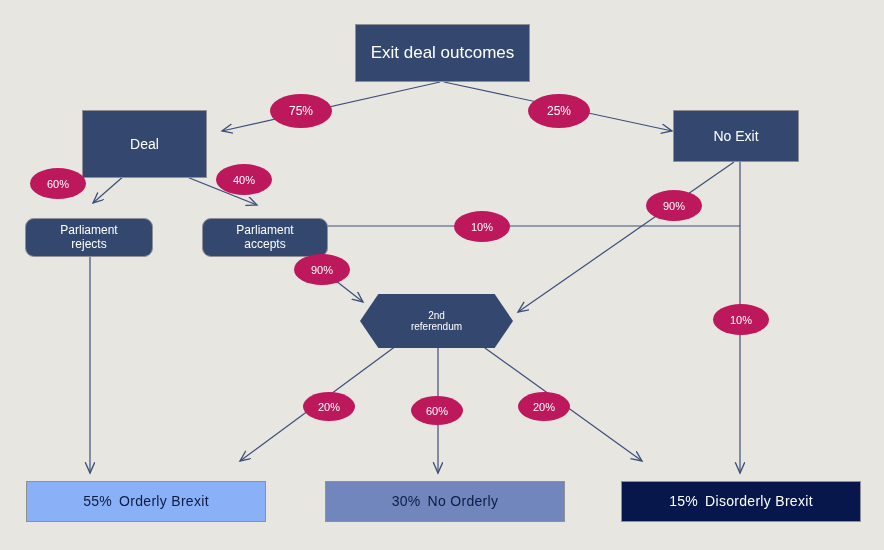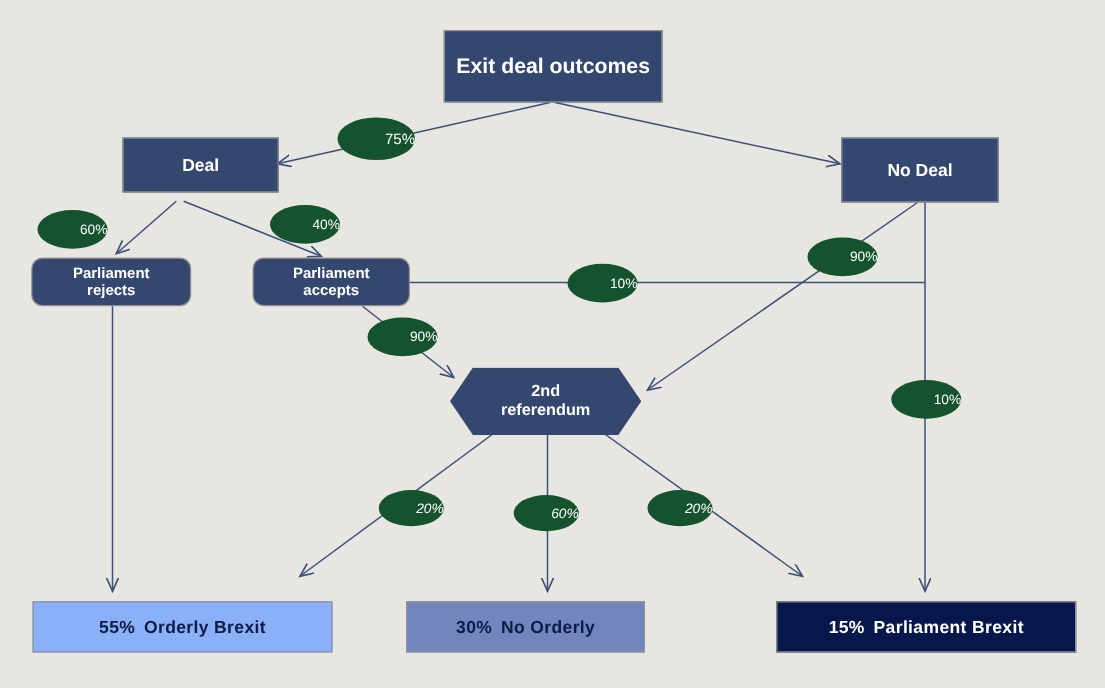--- a/index.html
+++ b/index.html
@@ -28,62 +28,63 @@
     height: 550px;
     pointer-events: none;
   }
   .node {
     position: absolute;
     box-sizing: border-box;
     display: flex;
     align-items: center;
     justify-content: center;
     text-align: center;
-    font-weight: bold;
+    font-weight: normal;
     color: #ffffff;
     line-height: 1.15;
     z-index: 3;
   }
   .node-rect {
     background: #33476f;
     border: 1px solid #8f8f94;
   }
   .node-round {
     background: #33476f;
     border: 1px solid #8f8f94;
     border-radius: 9px;
+    margin-top: 12px;
   }
   .node-hex {
     background: #33476f;
     border: none;
     clip-path: polygon(12% 0%, 88% 0%, 100% 50%, 88% 100%, 12% 100%, 0% 50%);
   }
   .node-outcome {
     border: 1px solid #8f8f94;
     letter-spacing: .3px;
   }
   .pct {
     position: absolute;
     display: flex;
     align-items: center;
-    justify-content: flex-end;
-    background: #14532d;
+    justify-content: center;
+    background: #be185d;
     border-radius: 50%;
     color: #ffffff;
     font-size: 11px;
     font-weight: normal;
     z-index: 4;
   }
   .pct-lg { width: 62px; height: 34px; font-size: 12px; }
   .pct-md { width: 56px; height: 31px; }
-  .pct-sm { width: 52px; height: 29px; font-style: italic; }
+  .pct-sm { width: 52px; height: 29px; }
   .title-node { font-size: 17px; }
   .lvl2-node { font-size: 14px; }
   .parl-node  { font-size: 12px; }
-  .hex-node   { font-size: 13px; text-align: right; }
+  .hex-node   { font-size: 10px; text-align: right; }
   .outcome-node { font-size: 14px; }
 </style>
 </head>
 <body>
 
 <div id="canvas">
 
   <svg id="edges" viewBox="0 0 884 550">
     <defs>
       <marker id="arrow" markerWidth="11" markerHeight="11" refX="9" refY="4" orient="auto" markerUnits="strokeWidth">
@@ -105,26 +106,26 @@
     </g>
     <g stroke="#3c4f78" stroke-width="1.2" fill="none">
       <path d="M327,226 L740,226"></path>
     </g>
   </svg>
 
   <div class="node node-rect title-node" style="left:355px; top:24px; width:175px; height:58px;">
     <span>Exit deal outcomes</span>
   </div>
 
-  <div class="node node-rect lvl2-node" style="left:98px; top:110px; width:125px; height:44px;">
+  <div class="node node-rect lvl2-node" style="left:82px; top:110px; width:125px; height:68px;">
     <span>Deal</span>
   </div>
 
   <div class="node node-rect lvl2-node" style="left:673px; top:110px; width:126px; height:52px;">
-    <span>No Deal</span>
+    <span>No Exit</span>
   </div>
 
   <div class="node node-round parl-node" style="left:25px; top:206px; width:128px; height:39px; flex-direction:column;">
     <span>Parliament</span>
     <span>rejects</span>
   </div>
 
   <div class="node node-round parl-node" style="left:202px; top:206px; width:126px; height:39px; flex-direction:column;">
     <span>Parliament</span>
     <span>accepts</span>
@@ -133,32 +134,35 @@
   <div class="node node-hex hex-node" style="left:360px; top:294px; width:153px; height:54px; flex-direction:column;">
     <span>2nd</span>
     <span>referendum</span>
   </div>
 
   <div class="node node-outcome outcome-node" style="left:26px; top:481px; width:240px; height:41px; background:#8ab0f7; color:#0d1b45;">
     <span style="margin-right:7px;">55%</span>
     <span>Orderly Brexit</span>
   </div>
 
-  <div class="node node-outcome outcome-node" style="left:325px; top:481px; width:191px; height:41px; background:#7086bd; color:#0d1b45;">
+  <div class="node node-outcome outcome-node" style="left:325px; top:481px; width:240px; height:41px; background:#7086bd; color:#0d1b45;">
     <span style="margin-right:7px;">30%</span>
     <span>No Orderly</span>
   </div>
 
   <div class="node node-outcome outcome-node" style="left:621px; top:481px; width:240px; height:41px; background:#07174b; color:#ffffff;">
     <span style="margin-right:7px;">15%</span>
-    <span>Parliament Brexit</span>
+    <span>Disorderly Brexit</span>
   </div>
 
   <div class="pct pct-lg" style="left:270px; top:94px;">
     <span>75%</span>
+  </div>
+  <div class="pct pct-lg" style="left:528px; top:94px;">
+    <span>25%</span>
   </div>
   <div class="pct pct-md" style="left:30px; top:168px;">
     <span>60%</span>
   </div>
   <div class="pct pct-md" style="left:216px; top:164px;">
     <span>40%</span>
   </div>
   <div class="pct pct-md" style="left:294px; top:254px;">
     <span>90%</span>
   </div>

